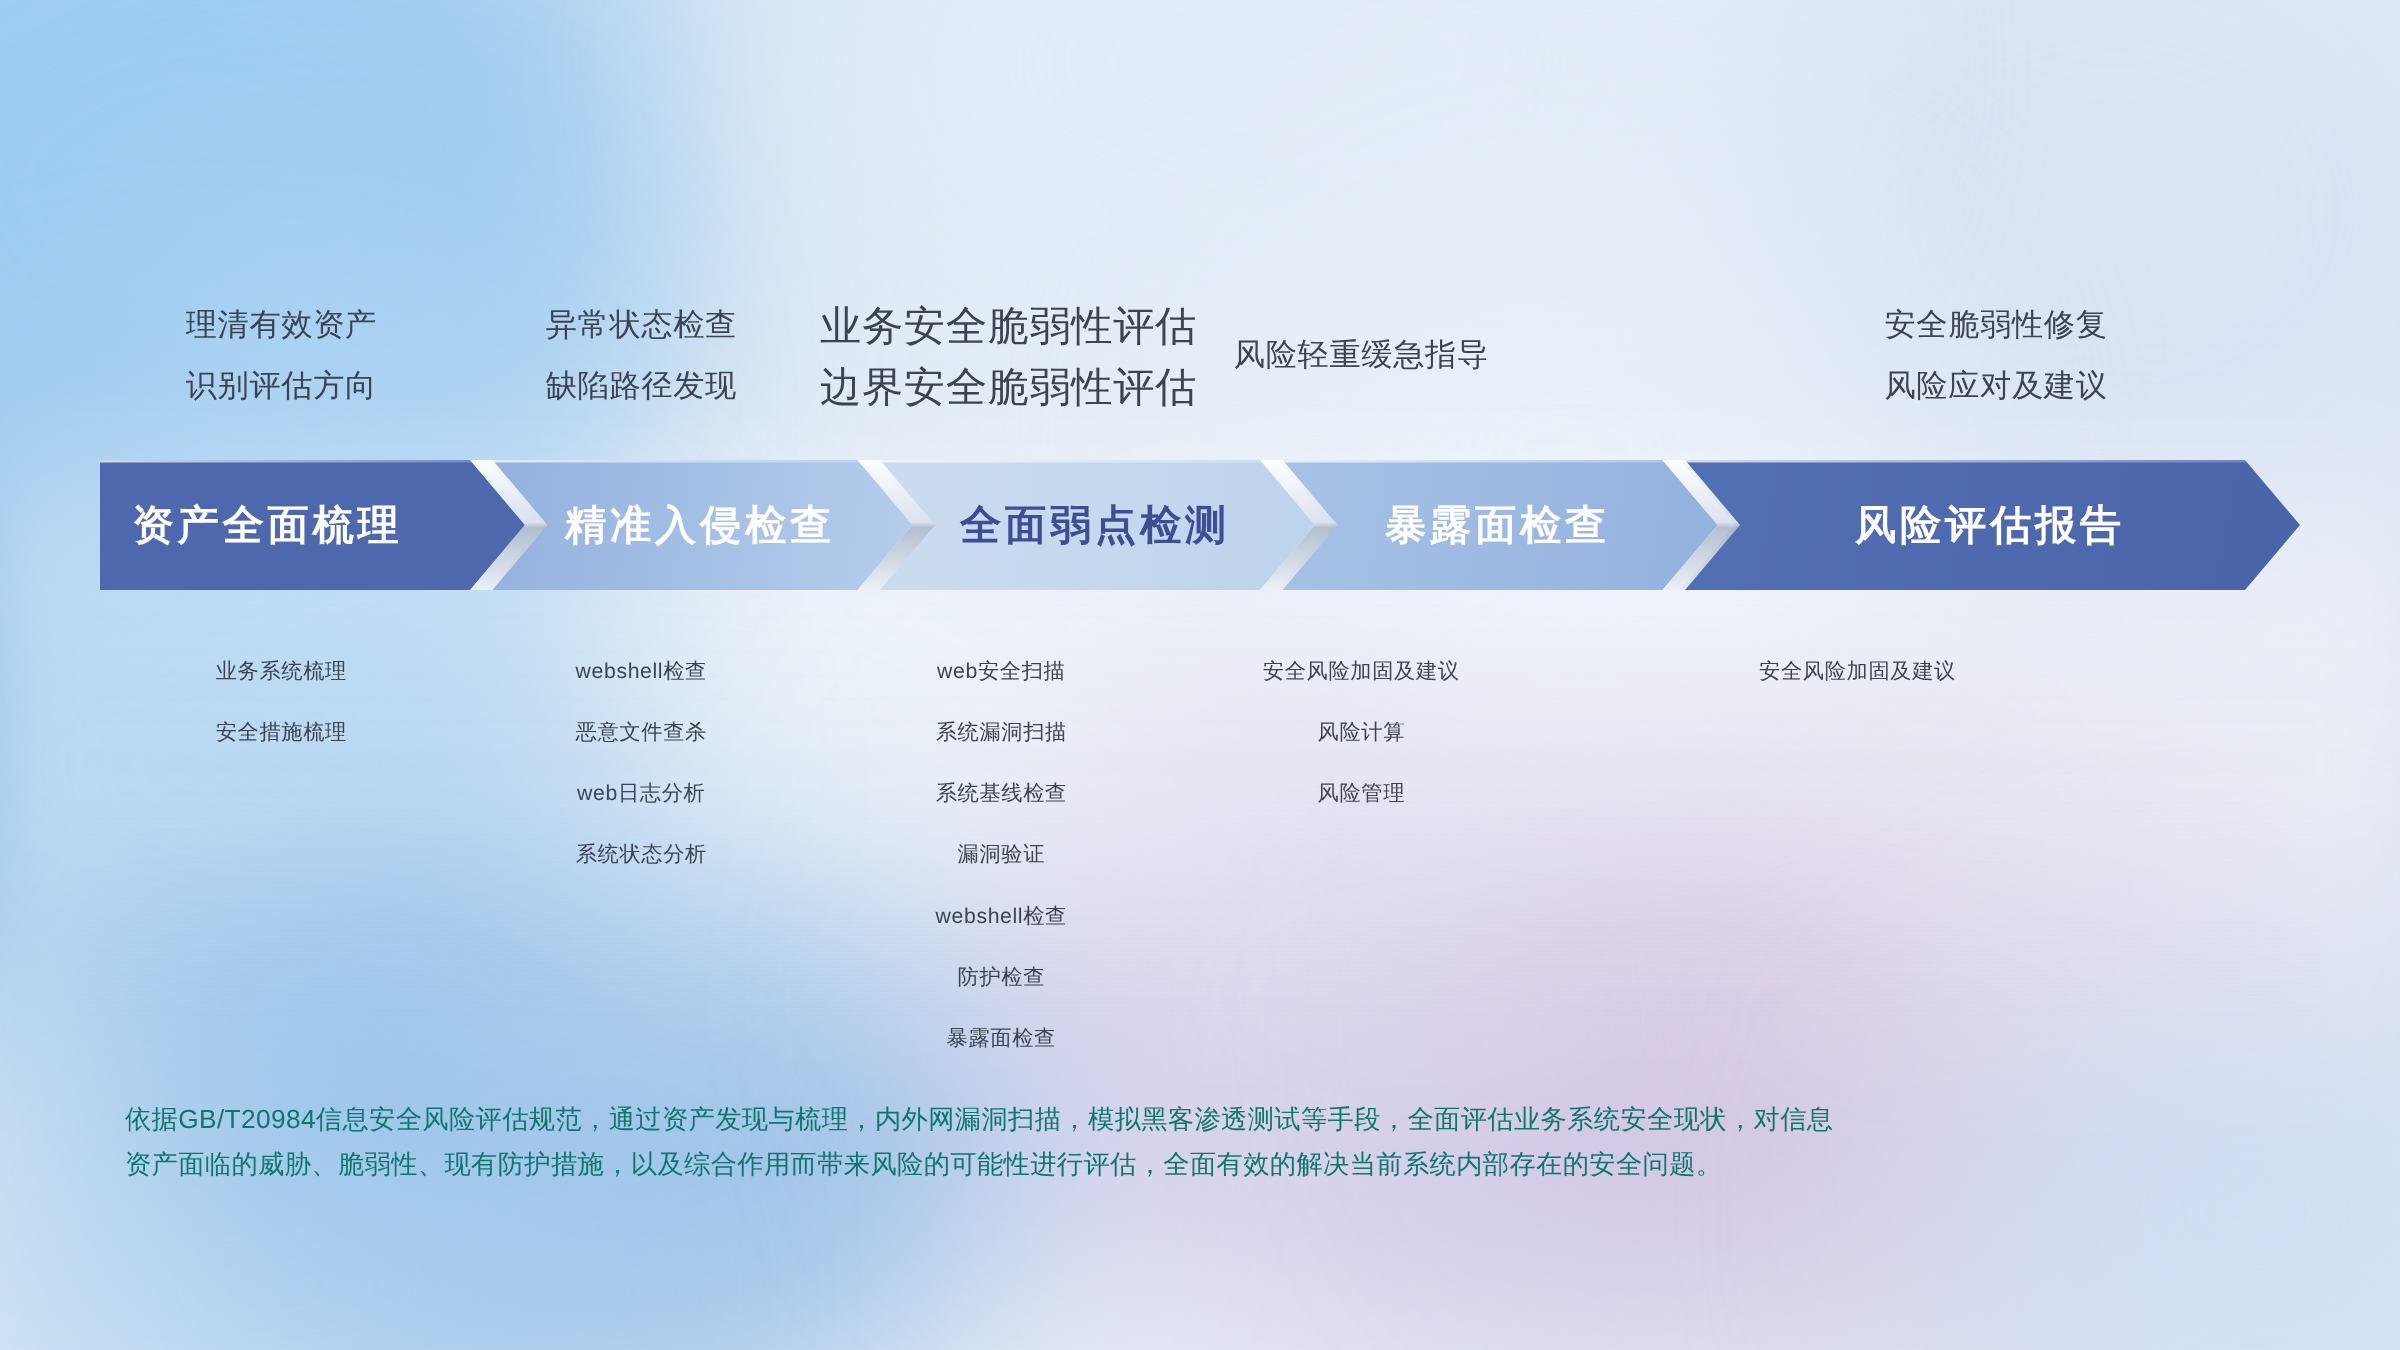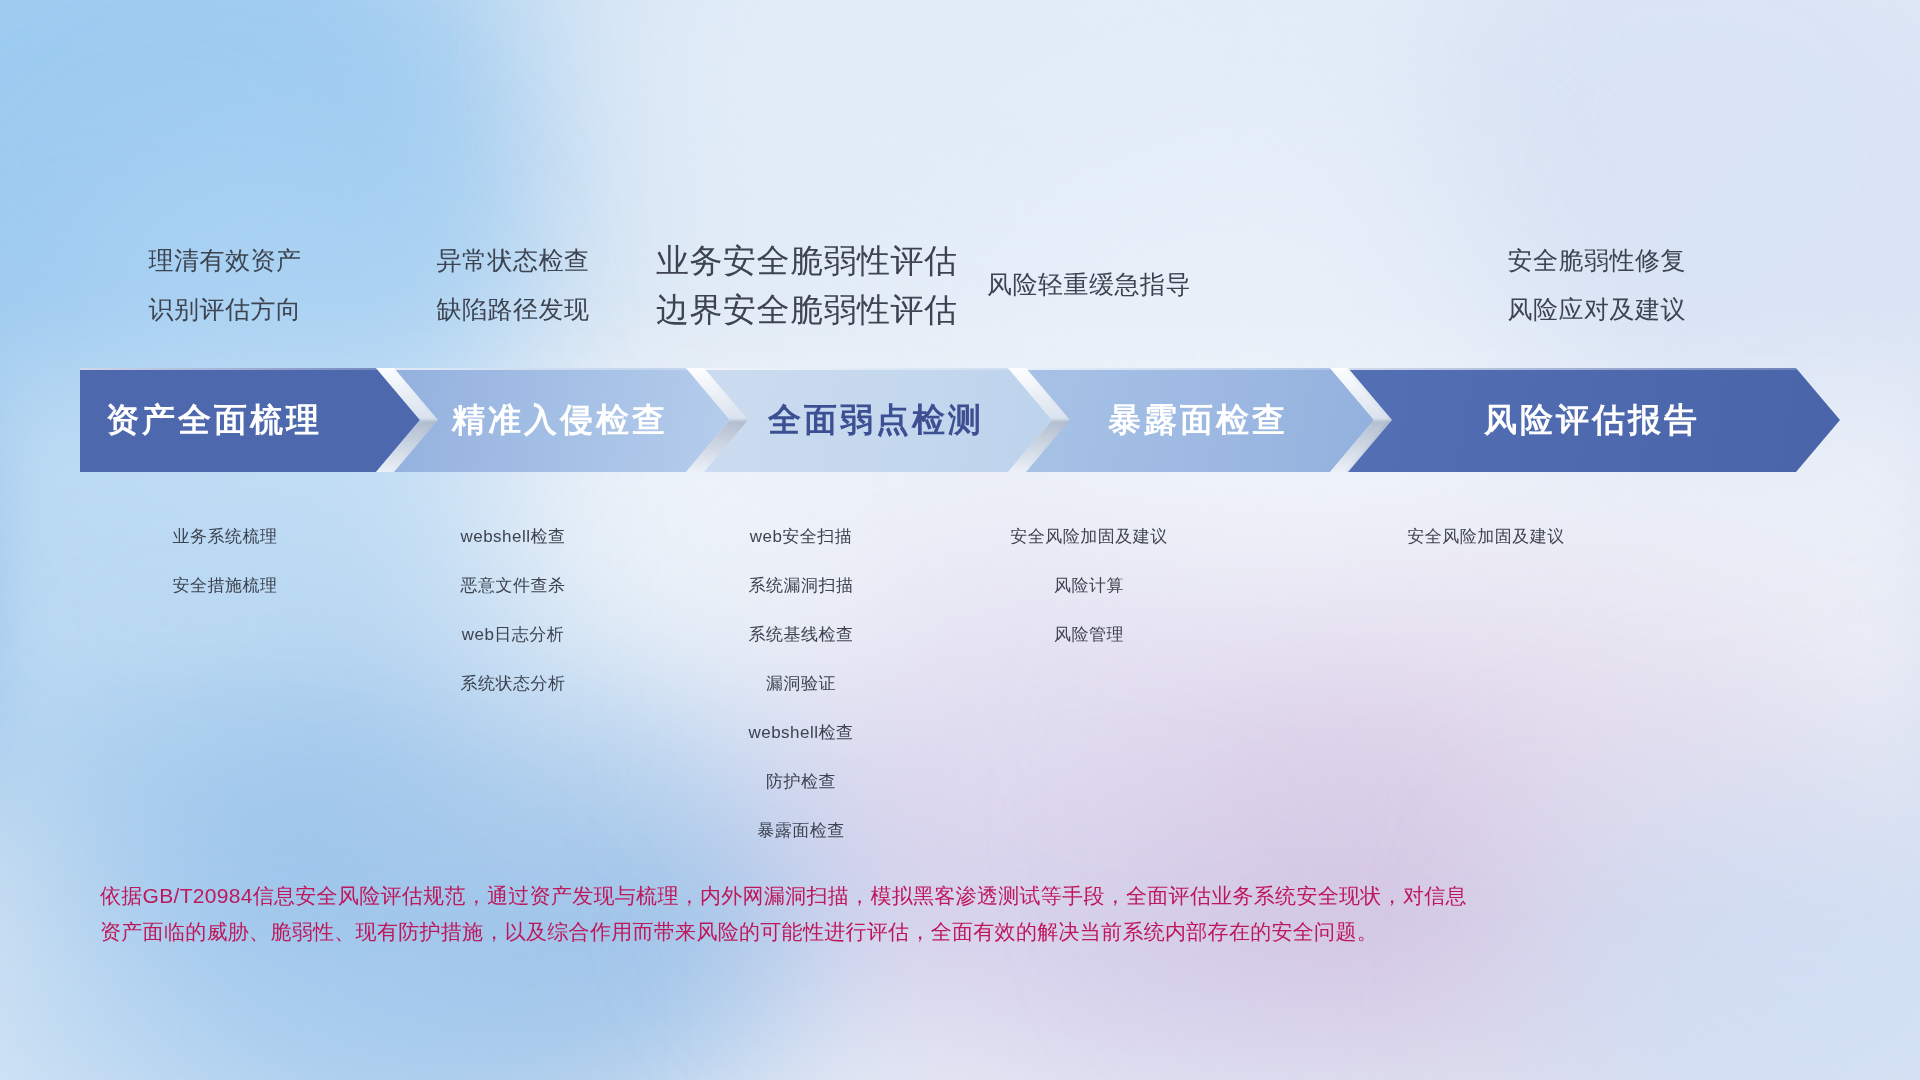--- a/index.html
+++ b/index.html
@@ -177,21 +177,21 @@
   .bot-list .line.em { font-weight: normal; }
 
   
   #footer {
     position: absolute;
     left: 100px;
     top: 878px;
     width: 1560px;
     font-size: 21px;
     line-height: 36px;
-    color: #be185d;
+    color: #0f766e;
     letter-spacing: 0.3px;
   }
   #footer .fline { white-space: nowrap; }
 </style>
 </head>
 <body>
 
 <div id="slide">
 
   <div class="bg-base"></div>

